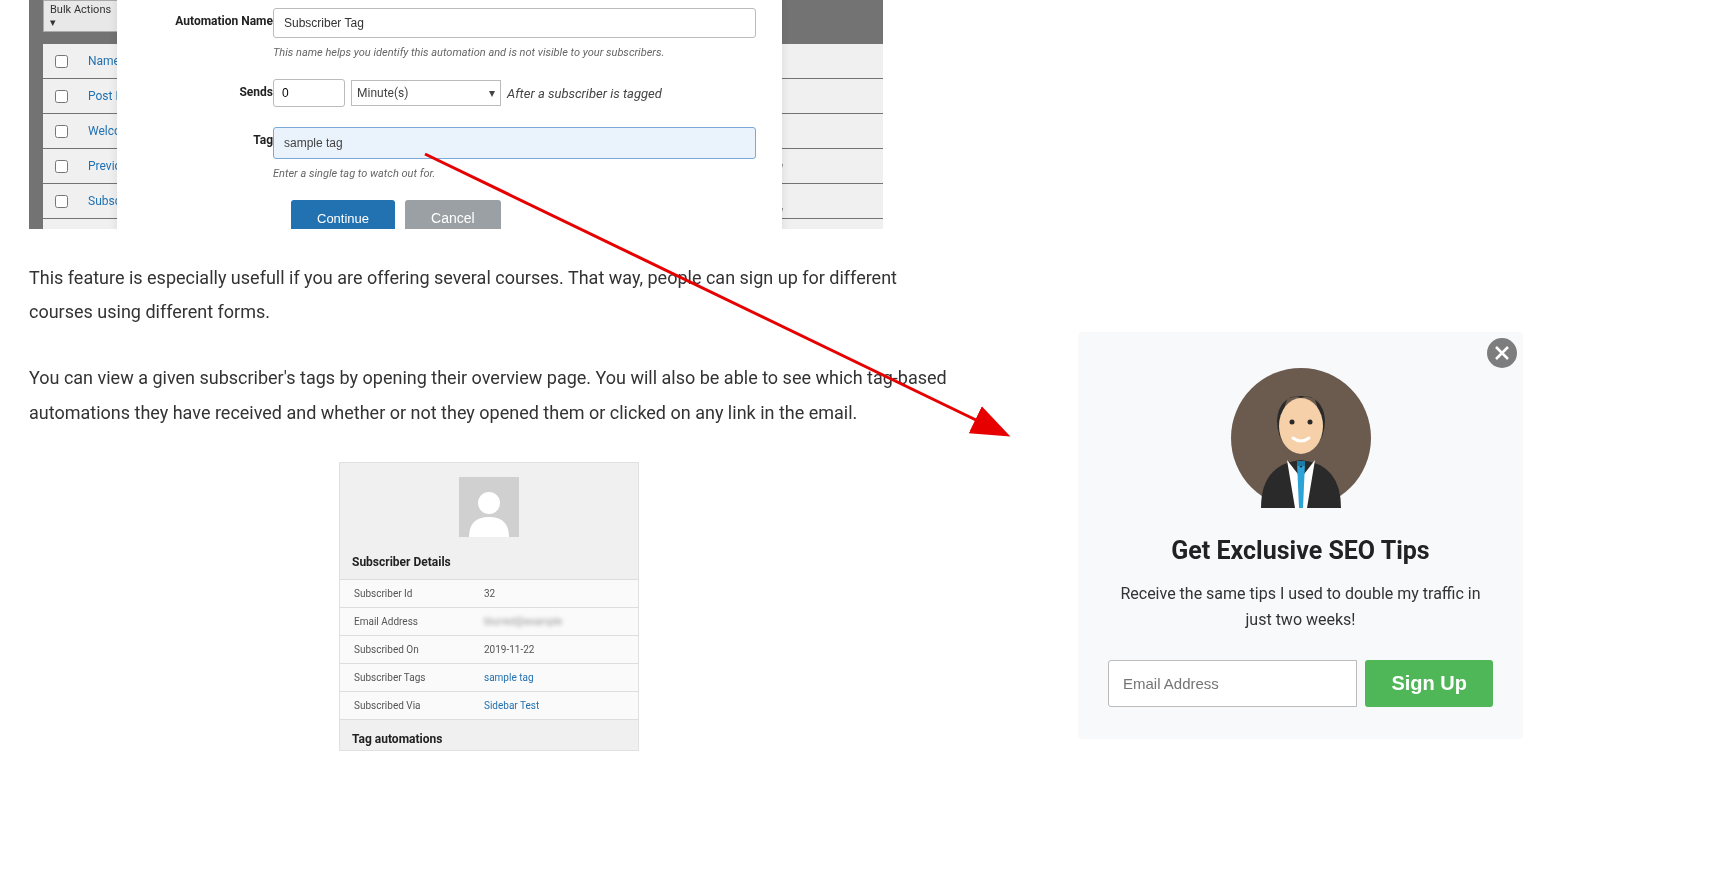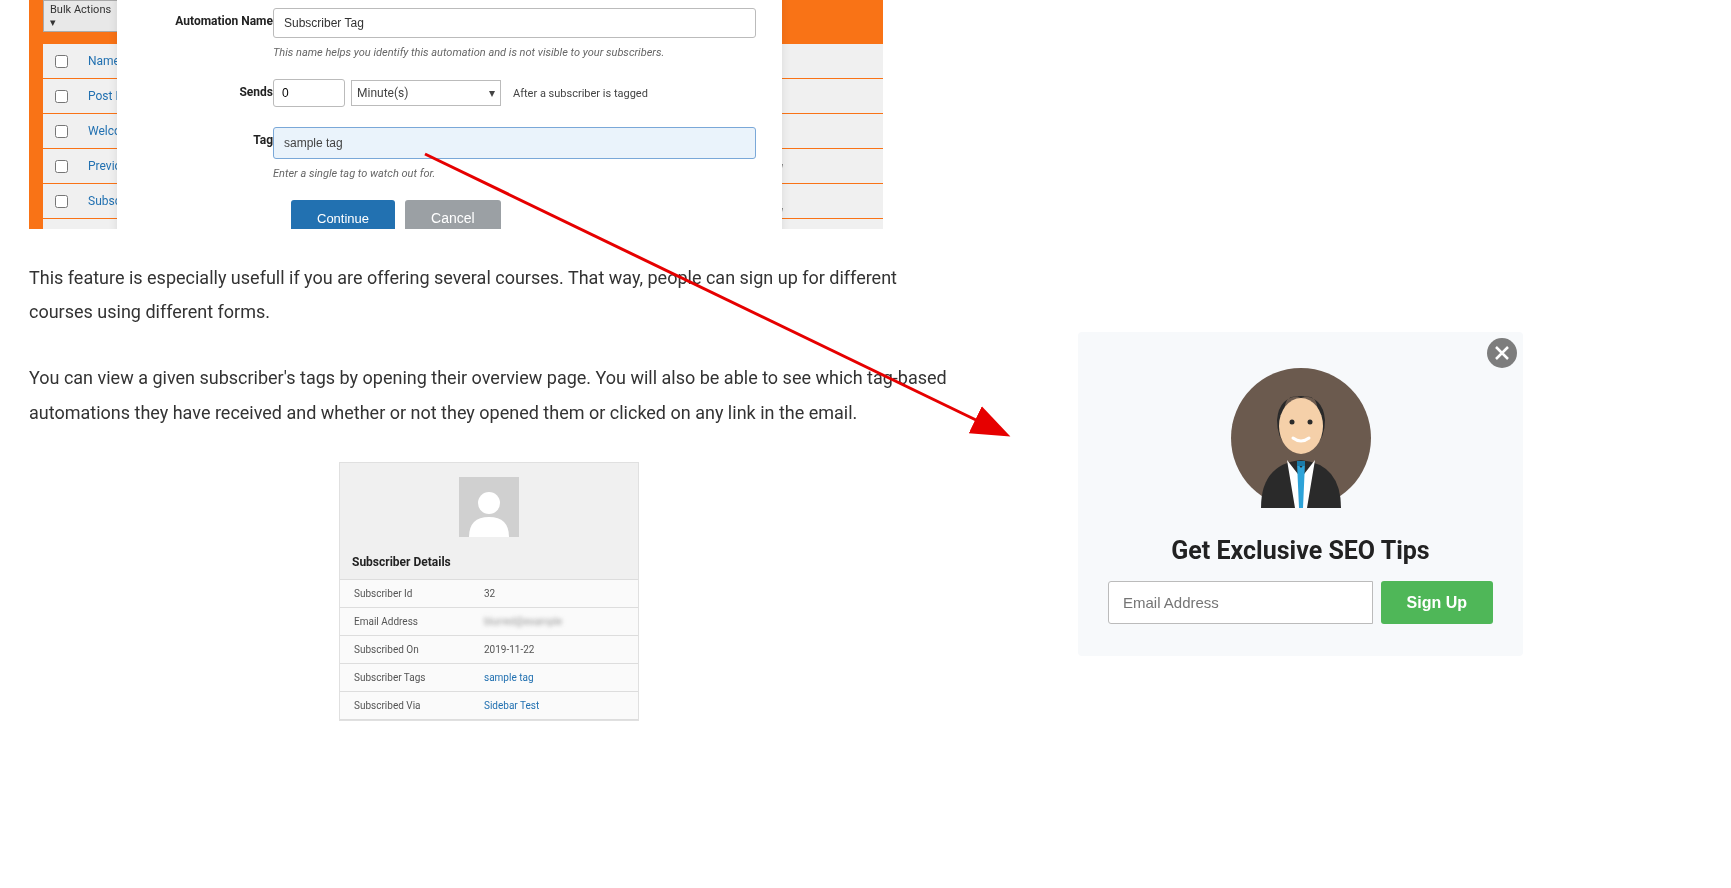--- a/index.html
+++ b/index.html
@@ -1,32 +1,32 @@
 <!DOCTYPE html>
 <html><head>
   <meta charset="utf-8">
   <style>
     * { margin: 0; padding: 0; box-sizing: border-box; }
     body { font-family: -apple-system, BlinkMacSystemFont, "Segoe UI", Roboto, sans-serif; background: #fff; color: #333; width: 1731px; position: relative; }
     .main-content { width: 920px; margin-left: 29px; }
-    .screenshot1 { width: 854px; height: 229px; background: #f97316; position: relative; overflow: hidden; }
+    .screenshot1 { width: 854px; height: 229px; background: #737373; position: relative; overflow: hidden; }
     .bg-table { position: absolute; left: 14px; top: 0; width: 840px; }
     .bulk-actions { background: #e8e8e8; border: 1px solid #aaa; font-size: 11px; padding: 2px 6px; display: inline-block; width: 78px; margin-bottom: 12px; }
     .tbl-row { background: #f0f0f0; padding: 10px 12px; margin-bottom: 1px; display: flex; align-items: center; gap: 12px; font-size: 12px; color: #2271b1; }
     .tbl-row input[type="checkbox"] { margin-right: 8px; }
     .modal { position: absolute; left: 88px; top: -8px; width: 665px; background: #fff; padding: 16px 26px 26px 26px; border-radius: 2px; box-shadow: 0 2px 10px rgba(0,0,0,0.1); }
     .form-row { display: flex; align-items: flex-start; margin-bottom: 20px; }
     .form-label { width: 130px; font-size: 12px; font-weight: 700; color: #222; padding-top: 6px; text-align: right; }
     .form-field { flex: 1; }
     .text-input { width: 100%; padding: 7px 10px; border: 1px solid #bbb; border-radius: 3px; font-size: 12px; color: #333; }
     .help-text { font-size: 11px; color: #666; font-style: italic; margin-top: 8px; }
     .sends-row { display: flex; gap: 6px; align-items: center; }
     .sends-input { width: 72px; padding: 6px 8px; border: 1px solid #bbb; border-radius: 3px; font-size: 12px; }
     .sends-select { width: 150px; padding: 5px 5px; border: 1px solid #bbb; border-radius: 0; font-size: 12px; color: #444; display: flex; justify-content: space-between; align-items: center; }
-    .after-text { font-size: 11px; color: #444; margin-left: 6px; }
+    .after-text { font-size: 13px; font-style: italic; color: #444; margin-left: 0; }
     .tag-input { width: 100%; padding: 8px 10px; border: 1px solid #7aa8d8; border-radius: 3px; background: #eaf3fb; font-size: 12px; color: #444; }
     .btn-row { display: flex; gap: 10px; justify-content: flex-start; margin-left: 148px; margin-top: 10px; }
     .btn-primary { background: #2271b1; color: #fff; border: none; padding: 10px 26px; font-size: 13px; border-radius: 3px; cursor: pointer; }
     .btn-secondary { background: #9ba0a4; color: #fff; border: none; padding: 10px 26px; font-size: 14px; border-radius: 3px; cursor: pointer; }
     .tag-col { position: absolute; right: 100px; font-size: 11px; color: #444; font-style: italic; }
     .paragraph { font-size: 18px; line-height: 1.9; color: #333; margin: 32px 0; }
     .screenshot2 { width: 300px; margin: 0 auto; background: #f0f0f0; border: 1px solid #e0e0e0; padding: 14px 0 0 0; font-size: 11px; color: #555; }
     .ss2-header { display: flex; justify-content: space-between; padding: 0 14px 14px 14px; }
     .avatar-box { width: 60px; height: 60px; background: #d0d0d0; margin: 0 auto 18px; display: flex; align-items: flex-end; justify-content: center; }
     .avatar-box svg { fill: #fff; }
@@ -40,21 +40,21 @@
     .tag-auto-title { padding: 12px 12px 4px 12px; font-weight: 700; color: #222; font-size: 12px; }
 
     .popup { position: absolute; right: 208px; top: 332px; width: 445px; background: #f7f9fb; border-radius: 4px; padding: 36px 30px 32px 30px; text-align: center; }
     .close-btn { position: absolute; right: 6px; top: 6px; width: 30px; height: 30px; background: #7d7d7d; border-radius: 50%; display: flex; align-items: center; justify-content: center; cursor: pointer; }
     .close-btn svg { fill: #fff; }
     .avatar-illustration { width: 140px; height: 140px; margin: 0 auto 28px; }
     .popup-title { font-size: 25px; font-weight: 700; color: #222; margin-bottom: 16px; }
     .popup-desc { font-size: 16px; color: #333; line-height: 1.6; margin-bottom: 28px; padding: 0 10px; }
     .signup-row { display: flex; gap: 0; }
     .email-input { flex: 1; padding: 12px 14px; border: 1px solid #bbb; border-radius: 3px 0 0 3px; font-size: 15px; color: #888; }
-    .signup-btn { background: #4fb758; color: #fff; border: none; padding: 12px 26px; font-size: 16px; font-weight: 600; border-radius: 3px; cursor: pointer; margin-left: 8px; }
+    .signup-btn { background: #4fb758; color: #fff; border: none; padding: 12px 26px; font-size: 20px; font-weight: 600; border-radius: 3px; cursor: pointer; margin-left: 8px; }
 
     .arrow-svg { position: absolute; left: 415px; top: 144px; pointer-events: none; }
   </style>
 </head>
 <body>
 
 <div class="main-content">
   <div class="screenshot1">
     <div class="bg-table">
       <div class="bulk-actions"><span>Bulk Actions</span> ▾</div>
@@ -144,20 +144,21 @@
         </div>
         <div class="detail-row">
           <div class="detail-label">Subscriber Tags</div>
           <div class="detail-value detail-link">sample tag</div>
         </div>
         <div class="detail-row">
           <div class="detail-label">Subscribed Via</div>
           <div class="detail-value detail-link">Sidebar Test</div>
         </div>
       </div>
+    <div class="tag-auto-title">Tag automations</div>
   </div>
 </div>
 
 <svg class="arrow-svg" width="620" height="310">
   <defs>
       <marker id="ah" markerWidth="14" markerHeight="14" refX="11" refY="5" orient="auto">
         <polygon points="0,0 13,5 0,10" fill="#e60000"></polygon>
       </marker>
     </defs>
   <line x1="10" y1="10" x2="590" y2="290" stroke="#e60000" stroke-width="3" marker-end="url(#ah)"></line>
@@ -177,17 +178,18 @@
       <circle cx="61" cy="54" r="2.5" fill="#2a2a2a"></circle>
       <circle cx="79" cy="54" r="2.5" fill="#2a2a2a"></circle>
       <path d="M62 70 Q70 76 78 70" stroke="#fff" stroke-width="3" fill="none" stroke-linecap="round"></path>
       <path d="M30 140 Q30 96 70 92 Q110 96 110 140 Z" fill="#2a2a2a"></path>
       <path d="M56 92 L70 110 L84 92 L76 140 L64 140 Z" fill="#fff"></path>
       <path d="M66 95 L70 100 L74 95 L72 140 L68 140 Z" fill="#2ea3d8"></path>
       <rect x="66" y="93" width="8" height="5" fill="#1a7aa8"></rect>
     </svg>
   </div>
   <h2 class="popup-title">Get Exclusive SEO Tips</h2>
+  <p class="popup-desc">Receive the same tips I used to double my traffic in just two weeks!</p>
   <div class="signup-row">
     <input class="email-input" placeholder="Email Address" style="">
     <button class="signup-btn">Sign Up</button>
   </div>
 </div>
 
 </body></html>

